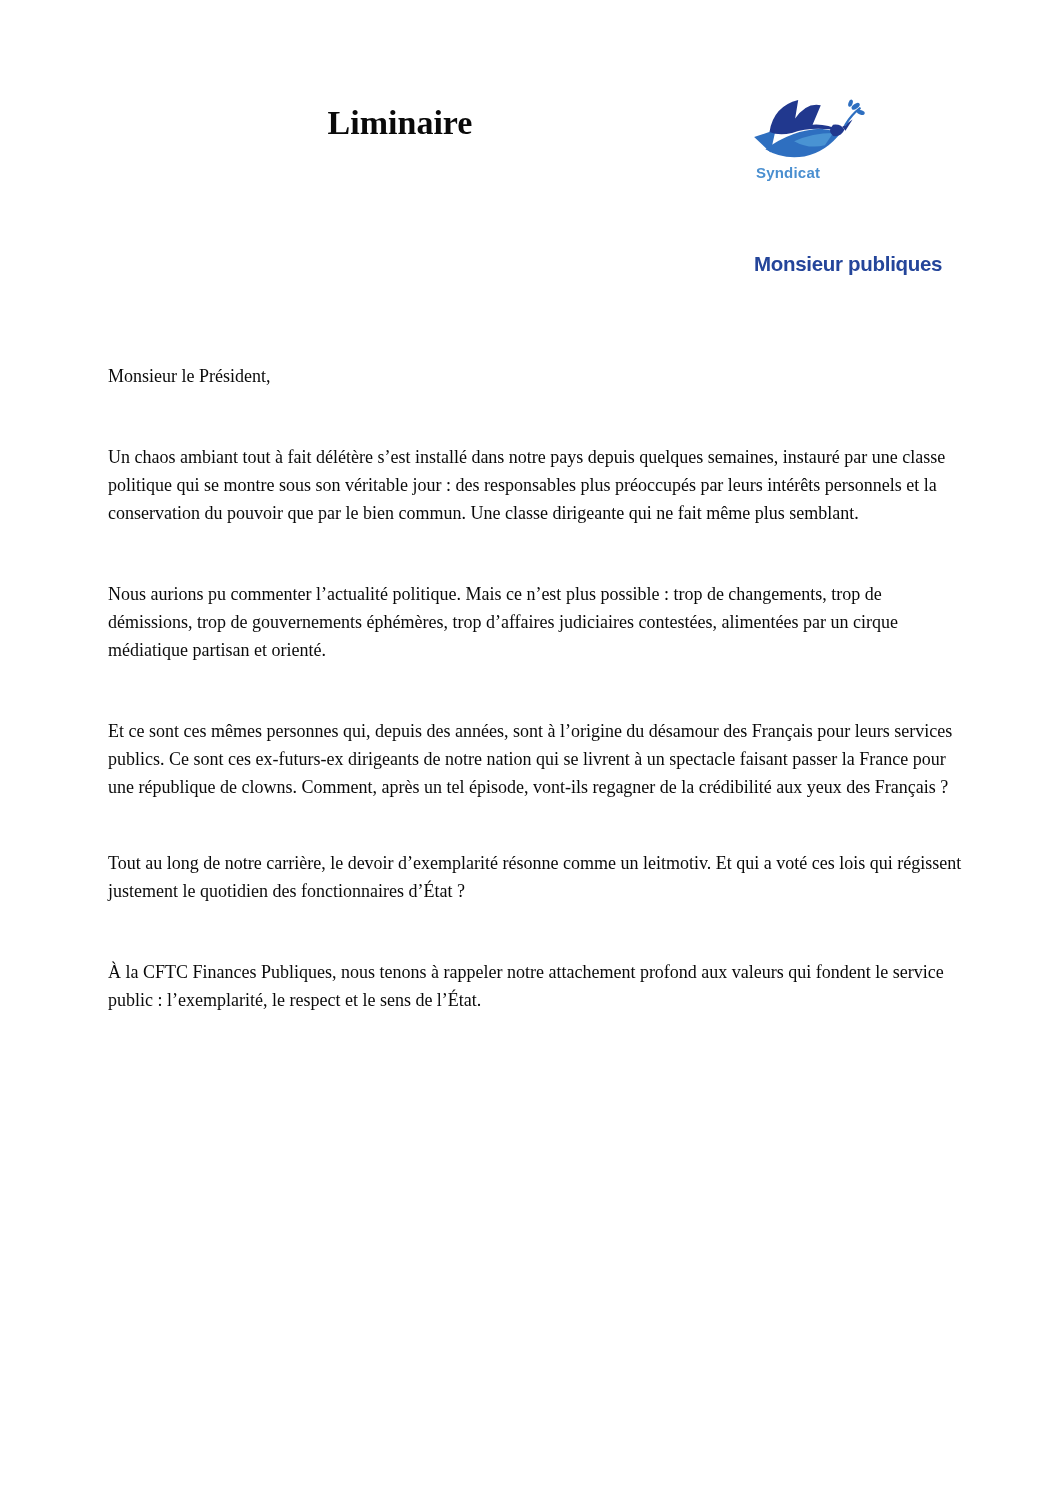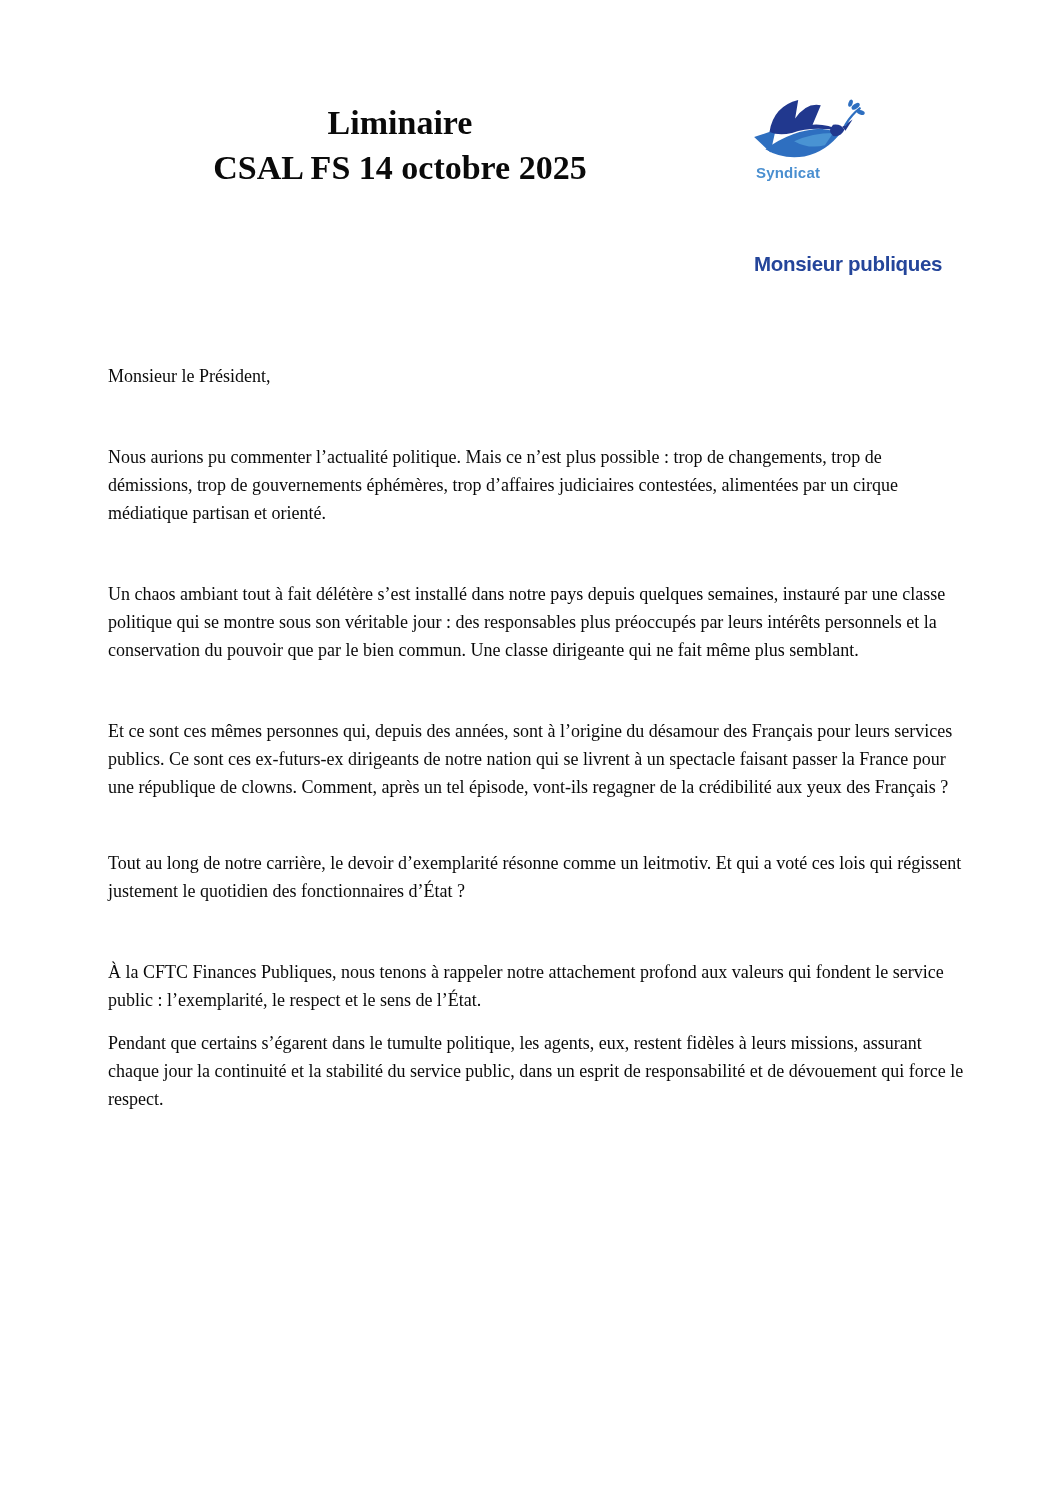--- a/index.html
+++ b/index.html
@@ -102,21 +102,20 @@
   .mt-sm  { margin-top: 15px !important; }
 </style>
 </head>
 <body>
 
 <div class="page">
 
   <header>
     <div class="title-block">
       <div>Liminaire</div>
-      <div>CSAL FS 14 octobre 2025</div>
     </div>
 
     <div class="logo">
       <svg class="dove" viewBox="0 0 110 78" xmlns="http://www.w3.org/2000/svg" aria-hidden="true">
 
         <polygon points="1,40 22,33 17,55" fill="#2e6fc0"></polygon>
 
         <path d="M12 52 Q38 33 66 32 L86 35 Q72 54 50 59 Q28 62 12 52 Z" fill="#2e6fc0"></path>
 
         <path d="M40 44 Q58 36 78 36 L70 48 Q54 52 40 44 Z" fill="#4e9ad6" opacity="0.85"></path>
@@ -131,21 +130,20 @@
         <ellipse cx="105" cy="16" rx="4" ry="2.2" fill="#2e6fc0" transform="rotate(20 105 16)"></ellipse>
         <ellipse cx="95" cy="7" rx="3.6" ry="2" fill="#2e6fc0" transform="rotate(-70 95 7)"></ellipse>
       </svg>
       <div class="logo-syndicat">Syndicat</div>
       <div class="logo-subtitle">Monsieur publiques</div>
     </div>
   </header>
 
   <main class="content">
     <p>Monsieur le Président,</p>
+    <p class="mt-lg">Un chaos ambiant tout à fait délétère s’est installé dans notre pays depuis quelques semaines, instauré par une classe politique qui se montre sous son véritable jour : des responsables plus préoccupés par leurs intérêts personnels et la conservation du pouvoir que par le bien commun. Une classe dirigeante qui ne fait même plus semblant.</p>
     <p class="mt-lg">Nous aurions pu commenter l’actualité politique. Mais ce n’est plus possible : trop de changements, trop de démissions, trop de gouvernements éphémères, trop d’affaires judiciaires contestées, alimentées par un cirque médiatique partisan et orienté.</p>
-    <p class="mt-lg">Un chaos ambiant tout à fait délétère s’est installé dans notre pays depuis quelques semaines, instauré par une classe politique qui se montre sous son véritable jour : des responsables plus préoccupés par leurs intérêts personnels et la conservation du pouvoir que par le bien commun. Une classe dirigeante qui ne fait même plus semblant.</p>
     <p class="mt-lg">Et ce sont ces mêmes personnes qui, depuis des années, sont à l’origine du désamour des Français pour leurs services publics. Ce sont ces ex-futurs-ex dirigeants de notre nation qui se livrent à un spectacle faisant passer la France pour une république de clowns. Comment, après un tel épisode, vont-ils regagner de la crédibilité aux yeux des Français ?</p>
     <p class="mt-md">Tout au long de notre carrière, le devoir d’exemplarité résonne comme un leitmotiv. Et qui a voté ces lois qui régissent justement le quotidien des fonctionnaires d’État ?</p>
     <p class="mt-lg">À la CFTC Finances Publiques, nous tenons à rappeler notre attachement profond aux valeurs qui fondent le service public : l’exemplarité, le respect et le sens de l’État.</p>
-    <p class="mt-sm">Pendant que certains s’égarent dans le tumulte politique, les agents, eux, restent fidèles à leurs missions, assurant chaque jour la continuité et la stabilité du service public, dans un esprit de responsabilité et de dévouement qui force le respect.</p>
   </main>
 
 </div>
 
 </body></html>

